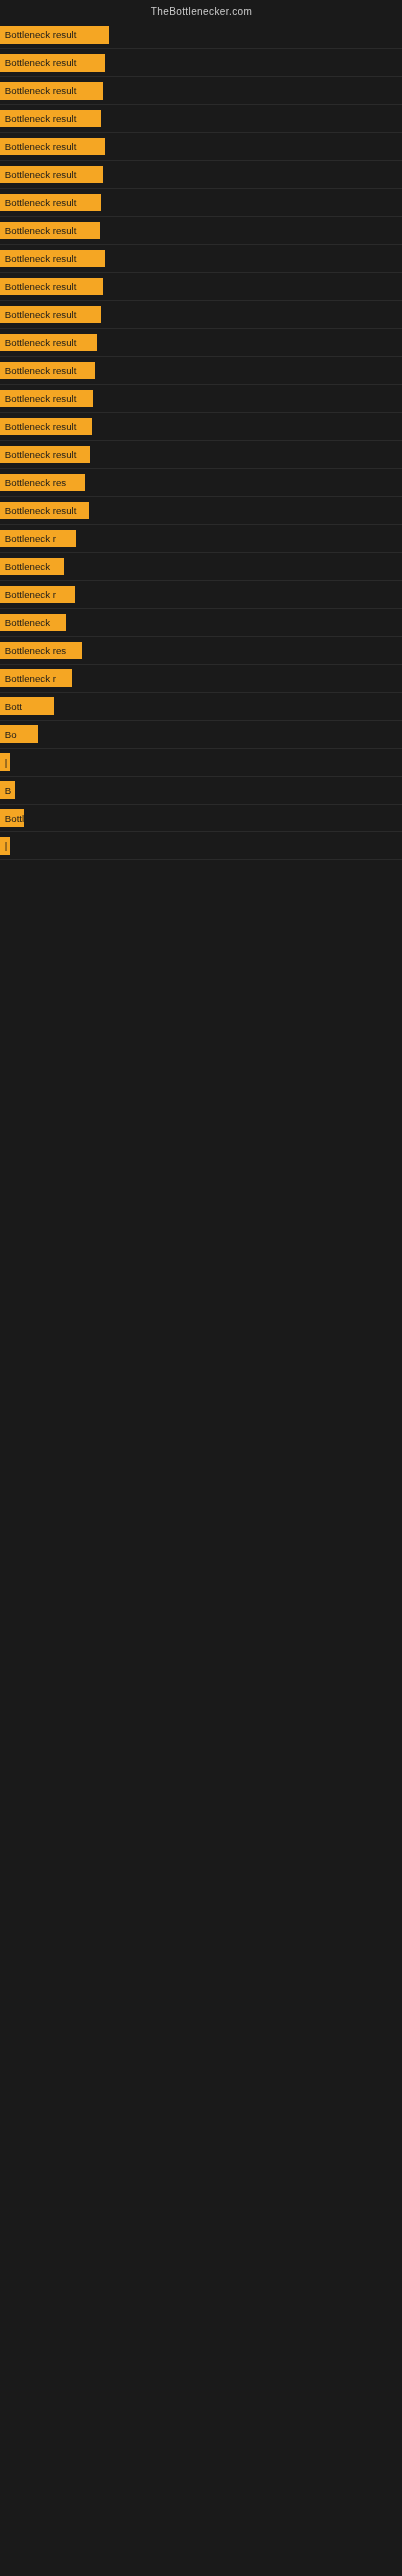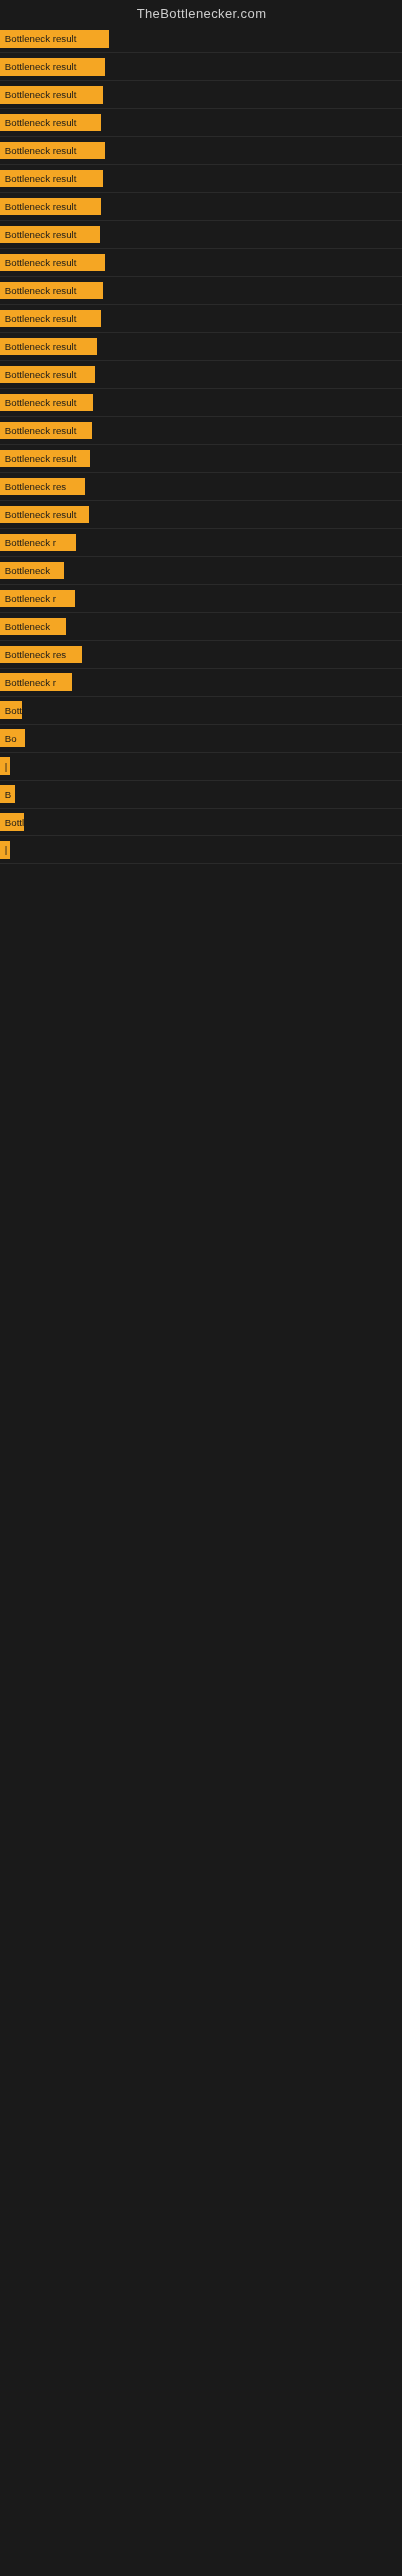--- a/index.html
+++ b/index.html
@@ -10,21 +10,21 @@
     body {
       width: 403px;
       min-height: 2576px;
       background-color: #1a1a1a;
       font-family: Arial, sans-serif;
       position: relative;
     }
     .site-title {
       text-align: center;
       color: #cccccc;
-      font-size: 13px;
+      font-size: 10px;
       padding: 6.4px 0 4px 0;
       letter-spacing: 0.4px;
     }
     .bottleneck-bar {
       display: flex;
       align-items: center;
       margin-bottom: 0;
     }
     .bottleneck-label {
       background-color: #f5a623;
@@ -162,26 +162,26 @@
         <span class="bottleneck-label" style="width: 82px;">Bottleneck res</span>
       </div>
     </div>
     <div class="row-container">
       <div class="bottleneck-bar">
         <span class="bottleneck-label" style="width: 72px;">Bottleneck r</span>
       </div>
     </div>
     <div class="row-container">
       <div class="bottleneck-bar">
-        <span class="bottleneck-label" style="width: 22px;">Bott</span>
-      </div>
-    </div>
-    <div class="row-container">
-      <div class="bottleneck-bar">
-        <span class="bottleneck-label" style="width: 25px;">Bo</span>
+        <span class="bottleneck-label" style="width: 54px;">Bott</span>
+      </div>
+    </div>
+    <div class="row-container">
+      <div class="bottleneck-bar">
+        <span class="bottleneck-label" style="width: 38px;">Bo</span>
       </div>
     </div>
     <div class="row-container">
       <div class="bottleneck-bar">
         <span class="bottleneck-label" style="width: 8px;">|</span>
       </div>
     </div>
     <div class="row-container">
       <div class="bottleneck-bar">
         <span class="bottleneck-label" style="width: 14.5px;">B</span>

